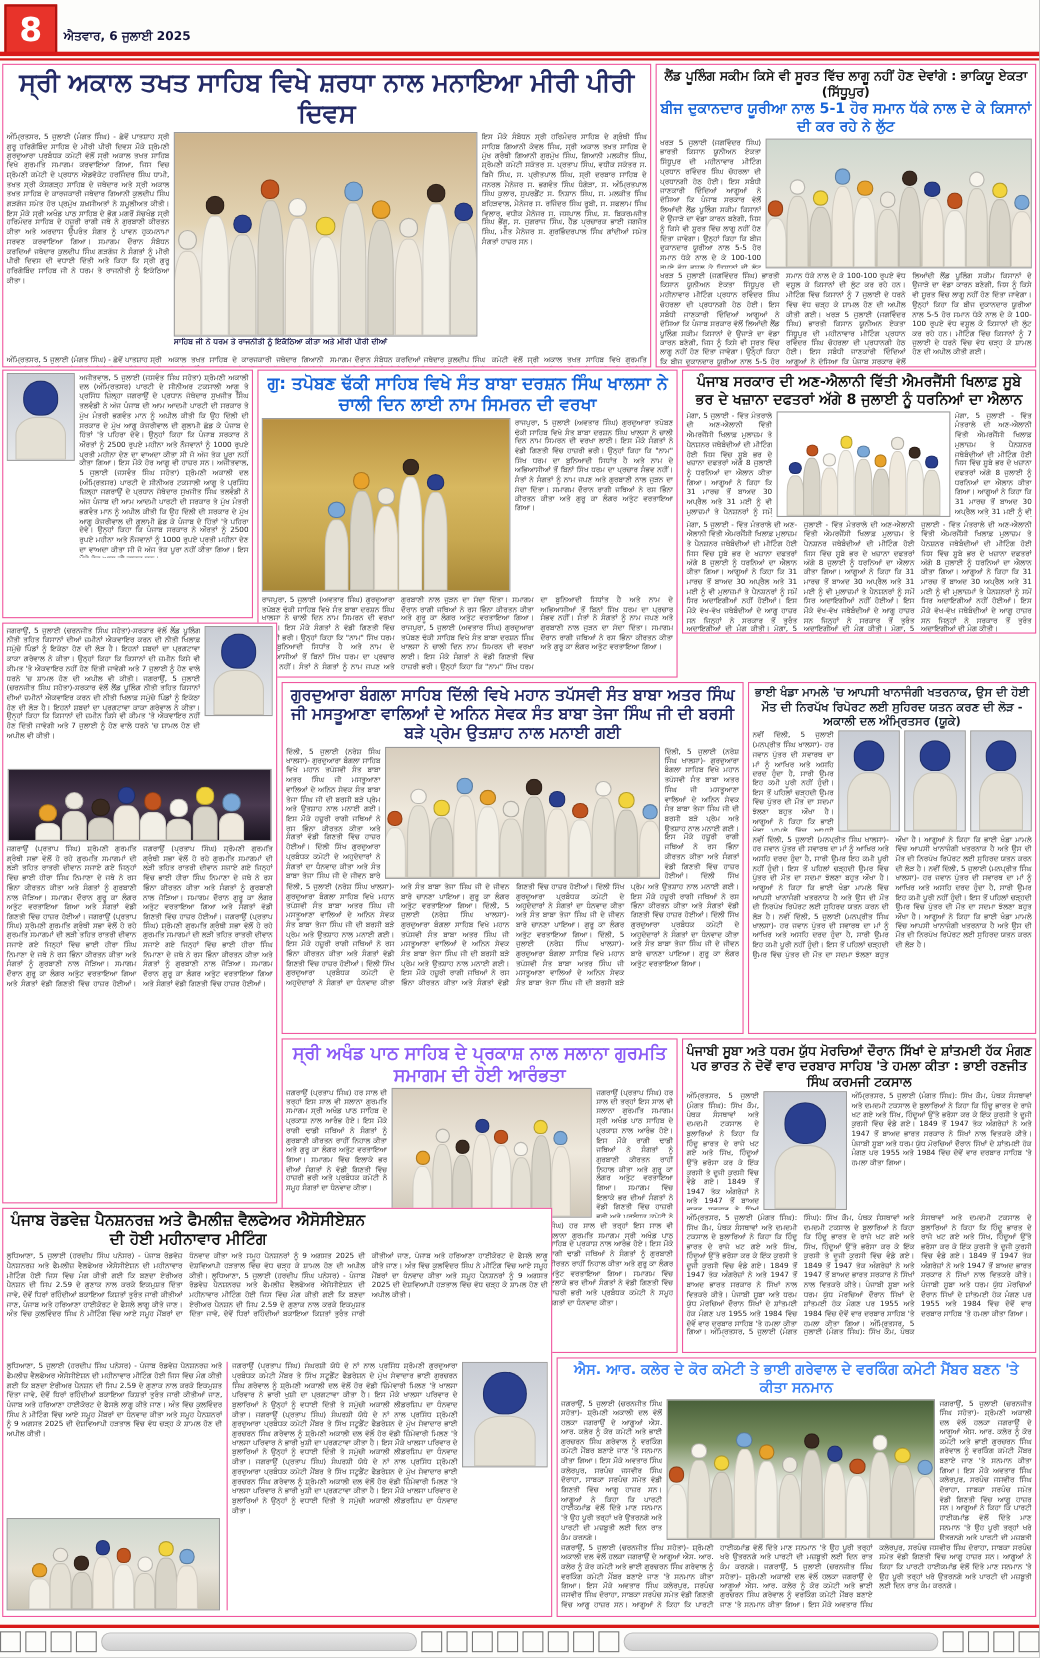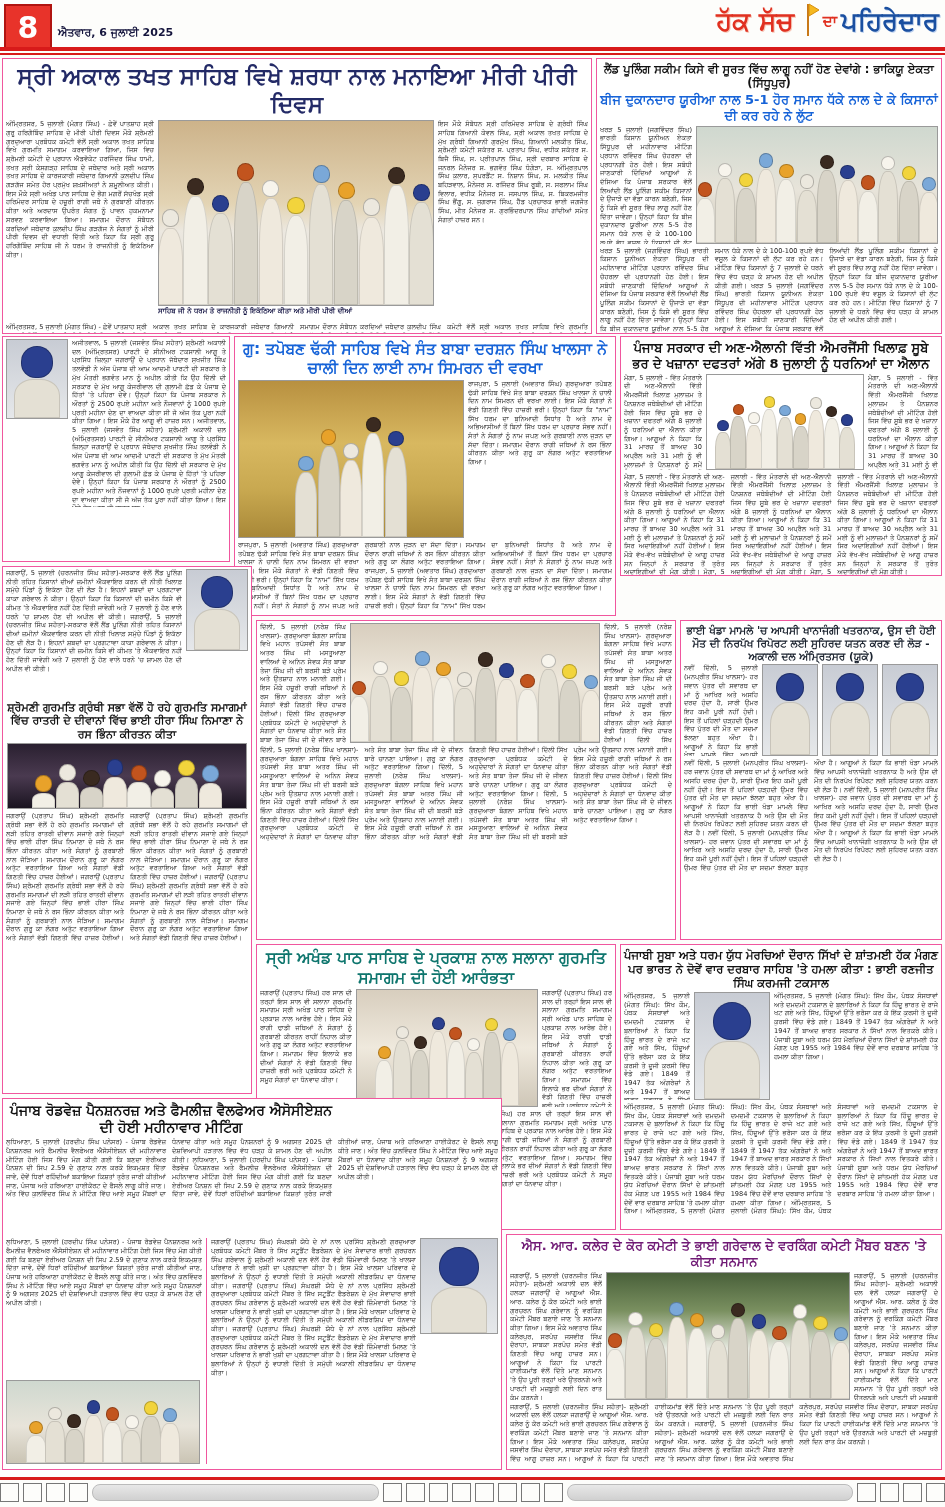--- a/index.html
+++ b/index.html
@@ -13,22 +13,22 @@
   #masthead{position:absolute;right:6px;top:2px;display:flex;align-items:center;gap:3px;}
   #masthead .m1{font-size:26px;font-weight:bold;color:#e03020;text-shadow:1px 1px 0 #f8c8b8;}
   #masthead .m2{font-size:15px;font-weight:bold;color:#e03020;margin:0 1px;}
   #masthead .m3{font-size:26px;font-weight:bold;color:#1a4fa0;text-shadow:1px 1px 0 #bcd0ee;}
   .rule1{position:absolute;left:0;top:47px;width:945px;height:4px;background:#d81a1a;}
   .rule2{position:absolute;left:0;top:53px;width:945px;height:1.5px;background:#d81a1a;}
   
   .art{position:absolute;border:1px solid #f0569e;background:#fff;box-sizing:border-box;
        overflow:hidden;padding:2px 3px;}
   .hl{font-weight:bold;text-align:center;line-height:1.22;margin:1px 0 2px;}
-  .navy{color:#232a66}.blue{color:#1663d8}.black{color:#111}.orange{color:#0f766e}
-  .teal{color:#701a75}.darknavy{color:#1c2430}
+  .navy{color:#232a66}.blue{color:#1663d8}.black{color:#111}.orange{color:#8b5cf6}
+  .teal{color:#3b82f6}.darknavy{color:#1c2430}
   .bt{font-size:6.6px;line-height:1.32;text-align:justify;color:#222;overflow:hidden;}
   .cols2{column-count:2;column-gap:6px}.cols3{column-count:3;column-gap:6px}
   .cols4{column-count:4;column-gap:6px}
   .row{display:flex;gap:4px;}
   .col{overflow:hidden;}
   .cap{font-size:7px;font-weight:bold;color:#101040;line-height:1.2;margin-top:1px;overflow:hidden;white-space:nowrap;}
   
   .photo{position:relative;display:flex;align-items:flex-end;justify-content:center;
          overflow:hidden;border:1px solid #9a9a9a;box-sizing:border-box;flex:0 0 auto;}
   .ph-temple{background:linear-gradient(#cdb38a 0%,#e3d4b4 45%,#ece8e0 60%,#d8d5cf 100%);}
@@ -51,31 +51,20 @@
   .regbar{height:15px;border-radius:8px;background:linear-gradient(#e8e8e8,#d0d0d0);
           border:1px solid #bbb;flex:1 1 auto;}
 </style>
 </head>
 <body>
 
 <div id="page">
 
   <div id="pagenum">8</div>
   <div id="dateline">ਐਤਵਾਰ, 6 ਜੁਲਾਈ 2025</div>
-  <div id="masthead">
-    <span class="m1">ਹੱਕ ਸੱਚ</span>
-    <span>
-      <svg width="22" height="34" viewBox="0 0 22 34">
-        <rect x="10" y="2" width="2" height="32" fill="#c87818"></rect>
-        <polygon points="12,2 22,8 12,14" fill="#f5b820" stroke="#d89010" stroke-width="1"></polygon>
-      </svg>
-    </span>
-    <span class="m2">ਦਾ</span>
-    <span class="m3">ਪਹਿਰੇਦਾਰ</span>
-  </div>
   <div class="rule1"></div>
   <div class="rule2"></div>
 
   <div class="art" style="left:2px;top:58px;width:590px;height:276px;">
     <div class="hl navy" style="font-size:23px;">ਸ੍ਰੀ ਅਕਾਲ ਤਖਤ ਸਾਹਿਬ ਵਿਖੇ ਸ਼ਰਧਾ ਨਾਲ ਮਨਾਇਆ ਮੀਰੀ ਪੀਰੀ ਦਿਵਸ</div>
     <div class="row" style="height:200px;">
       <div class="col bt" style="width:148px;height:100%;">ਅੰਮ੍ਰਿਤਸਰ, 5 ਜੁਲਾਈ (ਮੰਗਤ ਸਿੰਘ) - ਛੇਵੇਂ ਪਾਤਸ਼ਾਹ ਸ੍ਰੀ ਗੁਰੂ ਹਰਿਗੋਬਿੰਦ ਸਾਹਿਬ ਦੇ ਮੀਰੀ ਪੀਰੀ ਦਿਵਸ ਮੌਕੇ ਸ਼੍ਰੋਮਣੀ ਗੁਰਦੁਆਰਾ ਪ੍ਰਬੰਧਕ ਕਮੇਟੀ ਵੱਲੋਂ ਸ੍ਰੀ ਅਕਾਲ ਤਖਤ ਸਾਹਿਬ ਵਿਖੇ ਗੁਰਮਤਿ ਸਮਾਗਮ ਕਰਵਾਇਆ ਗਿਆ, ਜਿਸ ਵਿਚ ਸ਼੍ਰੋਮਣੀ ਕਮੇਟੀ ਦੇ ਪ੍ਰਧਾਨ ਐਡਵੋਕੇਟ ਹਰਜਿੰਦਰ ਸਿੰਘ ਧਾਮੀ, ਤਖਤ ਸ੍ਰੀ ਕੇਸਗੜ੍ਹ ਸਾਹਿਬ ਦੇ ਜਥੇਦਾਰ ਅਤੇ ਸ੍ਰੀ ਅਕਾਲ ਤਖਤ ਸਾਹਿਬ ਦੇ ਕਾਰਜਕਾਰੀ ਜਥੇਦਾਰ ਗਿਆਨੀ ਕੁਲਦੀਪ ਸਿੰਘ ਗੜਗੱਜ ਸਮੇਤ ਹੋਰ ਪ੍ਰਮੁੱਖ ਸ਼ਖ਼ਸੀਅਤਾਂ ਨੇ ਸ਼ਮੂਲੀਅਤ ਕੀਤੀ। ਇਸ ਮੌਕੇ ਸ੍ਰੀ ਅਖੰਡ ਪਾਠ ਸਾਹਿਬ ਦੇ ਭੋਗ ਮਗਰੋਂ ਸੱਚਖੰਡ ਸ੍ਰੀ ਹਰਿਮੰਦਰ ਸਾਹਿਬ ਦੇ ਹਜ਼ੂਰੀ ਰਾਗੀ ਜਥੇ ਨੇ ਗੁਰਬਾਣੀ ਕੀਰਤਨ ਕੀਤਾ ਅਤੇ ਅਰਦਾਸ ਉਪਰੰਤ ਸੰਗਤ ਨੂੰ ਪਾਵਨ ਹੁਕਮਨਾਮਾ ਸਰਵਣ ਕਰਵਾਇਆ ਗਿਆ। ਸਮਾਗਮ ਦੌਰਾਨ ਸੰਬੋਧਨ ਕਰਦਿਆਂ ਜਥੇਦਾਰ ਕੁਲਦੀਪ ਸਿੰਘ ਗੜਗੱਜ ਨੇ ਸੰਗਤਾਂ ਨੂੰ ਮੀਰੀ ਪੀਰੀ ਦਿਵਸ ਦੀ ਵਧਾਈ ਦਿੱਤੀ ਅਤੇ ਕਿਹਾ ਕਿ ਸ੍ਰੀ ਗੁਰੂ ਹਰਿਗੋਬਿੰਦ ਸਾਹਿਬ ਜੀ ਨੇ ਧਰਮ ਤੇ ਰਾਜਨੀਤੀ ਨੂੰ ਇਕੱਠਿਆ ਕੀਤਾ।</div>
       <div style="width:276px;">
         <div class="photo ph-temple" style="width:276px;height:186px;">
             <span class="person" style="width: 8.18182%; height: 52%;">
@@ -281,21 +270,20 @@
   <div class="art" style="left:2px;top:566px;width:250px;height:528px;">
     <div style="overflow:hidden;height:128px;">
       <div class="photo ph-port" style="width:62px;height:82px;float:right;margin:0 0 2px 4px;">
           <span class="person" style="width: 72%; height: 92%;">
             <span class="head" style="background: rgb(42, 63, 143);"></span>
             <span class="torso" style="background: rgb(228, 224, 212);"></span>
           </span>
         </div>
       <div class="bt">ਜਗਰਾਉਂ, 5 ਜੁਲਾਈ (ਚਰਨਜੀਤ ਸਿੰਘ ਸਹੋਤਾ)-ਸਰਕਾਰ ਵੱਲੋਂ ਲੈਂਡ ਪੂਲਿੰਗ ਨੀਤੀ ਤਹਿਤ ਕਿਸਾਨਾਂ ਦੀਆਂ ਜ਼ਮੀਨਾਂ ਐਕਵਾਇਰ ਕਰਨ ਦੀ ਨੀਤੀ ਖਿਲਾਫ਼ ਸਮੁੱਚੇ ਪਿੰਡਾਂ ਨੂੰ ਇਕੱਠਾ ਹੋਣ ਦੀ ਲੋੜ ਹੈ। ਇਹਨਾਂ ਸ਼ਬਦਾਂ ਦਾ ਪ੍ਰਗਟਾਵਾ ਕਾਕਾ ਗਰੇਵਾਲ ਨੇ ਕੀਤਾ। ਉਨ੍ਹਾਂ ਕਿਹਾ ਕਿ ਕਿਸਾਨਾਂ ਦੀ ਜ਼ਮੀਨ ਕਿਸੇ ਵੀ ਕੀਮਤ 'ਤੇ ਐਕਵਾਇਰ ਨਹੀਂ ਹੋਣ ਦਿੱਤੀ ਜਾਵੇਗੀ ਅਤੇ 7 ਜੁਲਾਈ ਨੂੰ ਹੋਣ ਵਾਲੇ ਧਰਨੇ 'ਚ ਸ਼ਾਮਲ ਹੋਣ ਦੀ ਅਪੀਲ ਵੀ ਕੀਤੀ। ਜਗਰਾਉਂ, 5 ਜੁਲਾਈ (ਚਰਨਜੀਤ ਸਿੰਘ ਸਹੋਤਾ)-ਸਰਕਾਰ ਵੱਲੋਂ ਲੈਂਡ ਪੂਲਿੰਗ ਨੀਤੀ ਤਹਿਤ ਕਿਸਾਨਾਂ ਦੀਆਂ ਜ਼ਮੀਨਾਂ ਐਕਵਾਇਰ ਕਰਨ ਦੀ ਨੀਤੀ ਖਿਲਾਫ਼ ਸਮੁੱਚੇ ਪਿੰਡਾਂ ਨੂੰ ਇਕੱਠਾ ਹੋਣ ਦੀ ਲੋੜ ਹੈ। ਇਹਨਾਂ ਸ਼ਬਦਾਂ ਦਾ ਪ੍ਰਗਟਾਵਾ ਕਾਕਾ ਗਰੇਵਾਲ ਨੇ ਕੀਤਾ। ਉਨ੍ਹਾਂ ਕਿਹਾ ਕਿ ਕਿਸਾਨਾਂ ਦੀ ਜ਼ਮੀਨ ਕਿਸੇ ਵੀ ਕੀਮਤ 'ਤੇ ਐਕਵਾਇਰ ਨਹੀਂ ਹੋਣ ਦਿੱਤੀ ਜਾਵੇਗੀ ਅਤੇ 7 ਜੁਲਾਈ ਨੂੰ ਹੋਣ ਵਾਲੇ ਧਰਨੇ 'ਚ ਸ਼ਾਮਲ ਹੋਣ ਦੀ ਅਪੀਲ ਵੀ ਕੀਤੀ।</div>
     </div>
-    <div class="hl black" style="font-size:11px;margin-top:4px;">ਸ਼੍ਰੋਮਣੀ ਗੁਰਮਤਿ ਗ੍ਰੰਥੀ ਸਭਾ ਵੱਲੋਂ ਹੋ ਰਹੇ ਗੁਰਮਤਿ ਸਮਾਗਮਾਂ ਵਿੱਚ ਰਾਤਰੀ ਦੇ ਦੀਵਾਨਾਂ ਵਿੱਚ ਭਾਈ ਹੀਰਾ ਸਿੰਘ ਨਿਮਾਣਾ ਨੇ ਰਸ ਭਿੰਨਾ ਕੀਰਤਨ ਕੀਤਾ</div>
     <div class="photo ph-dark" style="width:240px;height:66px;margin:2px auto;">
         <span class="person" style="width: 9%; height: 52%;">
           <span class="head" style="background: rgb(232, 162, 42);"></span>
           <span class="torso" style="background: rgb(242, 239, 230);"></span>
         </span>
         <span class="person" style="width: 9%; height: 69%;">
           <span class="head" style="background: rgb(236, 232, 222);"></span>
           <span class="torso" style="background: rgb(228, 224, 212);"></span>
         </span>
         <span class="person" style="width: 9%; height: 60%;">
@@ -320,20 +308,21 @@
         </span>
         <span class="person" style="width: 9%; height: 67%;">
           <span class="head" style="background: rgb(122, 168, 216);"></span>
           <span class="torso" style="background: rgb(239, 233, 221);"></span>
         </span>
       </div>
     <div class="bt cols2" style="height:248px;margin-top:3px;">ਜਗਰਾਉਂ (ਪ੍ਰਤਾਪ ਸਿੰਘ) ਸ਼੍ਰੋਮਣੀ ਗੁਰਮਤਿ ਗ੍ਰੰਥੀ ਸਭਾ ਵੱਲੋਂ ਹੋ ਰਹੇ ਗੁਰਮਤਿ ਸਮਾਗਮਾਂ ਦੀ ਲੜੀ ਤਹਿਤ ਰਾਤਰੀ ਦੀਵਾਨ ਸਜਾਏ ਗਏ ਜਿਨ੍ਹਾਂ ਵਿੱਚ ਭਾਈ ਹੀਰਾ ਸਿੰਘ ਨਿਮਾਣਾ ਦੇ ਜਥੇ ਨੇ ਰਸ ਭਿੰਨਾ ਕੀਰਤਨ ਕੀਤਾ ਅਤੇ ਸੰਗਤਾਂ ਨੂੰ ਗੁਰਬਾਣੀ ਨਾਲ ਜੋੜਿਆ। ਸਮਾਗਮ ਦੌਰਾਨ ਗੁਰੂ ਕਾ ਲੰਗਰ ਅਤੁੱਟ ਵਰਤਾਇਆ ਗਿਆ ਅਤੇ ਸੰਗਤਾਂ ਵੱਡੀ ਗਿਣਤੀ ਵਿੱਚ ਹਾਜ਼ਰ ਹੋਈਆਂ। ਜਗਰਾਉਂ (ਪ੍ਰਤਾਪ ਸਿੰਘ) ਸ਼੍ਰੋਮਣੀ ਗੁਰਮਤਿ ਗ੍ਰੰਥੀ ਸਭਾ ਵੱਲੋਂ ਹੋ ਰਹੇ ਗੁਰਮਤਿ ਸਮਾਗਮਾਂ ਦੀ ਲੜੀ ਤਹਿਤ ਰਾਤਰੀ ਦੀਵਾਨ ਸਜਾਏ ਗਏ ਜਿਨ੍ਹਾਂ ਵਿੱਚ ਭਾਈ ਹੀਰਾ ਸਿੰਘ ਨਿਮਾਣਾ ਦੇ ਜਥੇ ਨੇ ਰਸ ਭਿੰਨਾ ਕੀਰਤਨ ਕੀਤਾ ਅਤੇ ਸੰਗਤਾਂ ਨੂੰ ਗੁਰਬਾਣੀ ਨਾਲ ਜੋੜਿਆ। ਸਮਾਗਮ ਦੌਰਾਨ ਗੁਰੂ ਕਾ ਲੰਗਰ ਅਤੁੱਟ ਵਰਤਾਇਆ ਗਿਆ ਅਤੇ ਸੰਗਤਾਂ ਵੱਡੀ ਗਿਣਤੀ ਵਿੱਚ ਹਾਜ਼ਰ ਹੋਈਆਂ। ਜਗਰਾਉਂ (ਪ੍ਰਤਾਪ ਸਿੰਘ) ਸ਼੍ਰੋਮਣੀ ਗੁਰਮਤਿ ਗ੍ਰੰਥੀ ਸਭਾ ਵੱਲੋਂ ਹੋ ਰਹੇ ਗੁਰਮਤਿ ਸਮਾਗਮਾਂ ਦੀ ਲੜੀ ਤਹਿਤ ਰਾਤਰੀ ਦੀਵਾਨ ਸਜਾਏ ਗਏ ਜਿਨ੍ਹਾਂ ਵਿੱਚ ਭਾਈ ਹੀਰਾ ਸਿੰਘ ਨਿਮਾਣਾ ਦੇ ਜਥੇ ਨੇ ਰਸ ਭਿੰਨਾ ਕੀਰਤਨ ਕੀਤਾ ਅਤੇ ਸੰਗਤਾਂ ਨੂੰ ਗੁਰਬਾਣੀ ਨਾਲ ਜੋੜਿਆ। ਸਮਾਗਮ ਦੌਰਾਨ ਗੁਰੂ ਕਾ ਲੰਗਰ ਅਤੁੱਟ ਵਰਤਾਇਆ ਗਿਆ ਅਤੇ ਸੰਗਤਾਂ ਵੱਡੀ ਗਿਣਤੀ ਵਿੱਚ ਹਾਜ਼ਰ ਹੋਈਆਂ। ਜਗਰਾਉਂ (ਪ੍ਰਤਾਪ ਸਿੰਘ) ਸ਼੍ਰੋਮਣੀ ਗੁਰਮਤਿ ਗ੍ਰੰਥੀ ਸਭਾ ਵੱਲੋਂ ਹੋ ਰਹੇ ਗੁਰਮਤਿ ਸਮਾਗਮਾਂ ਦੀ ਲੜੀ ਤਹਿਤ ਰਾਤਰੀ ਦੀਵਾਨ ਸਜਾਏ ਗਏ ਜਿਨ੍ਹਾਂ ਵਿੱਚ ਭਾਈ ਹੀਰਾ ਸਿੰਘ ਨਿਮਾਣਾ ਦੇ ਜਥੇ ਨੇ ਰਸ ਭਿੰਨਾ ਕੀਰਤਨ ਕੀਤਾ ਅਤੇ ਸੰਗਤਾਂ ਨੂੰ ਗੁਰਬਾਣੀ ਨਾਲ ਜੋੜਿਆ। ਸਮਾਗਮ ਦੌਰਾਨ ਗੁਰੂ ਕਾ ਲੰਗਰ ਅਤੁੱਟ ਵਰਤਾਇਆ ਗਿਆ ਅਤੇ ਸੰਗਤਾਂ ਵੱਡੀ ਗਿਣਤੀ ਵਿੱਚ ਹਾਜ਼ਰ ਹੋਈਆਂ।</div>
   </div>
 
   <div class="art" style="left:256px;top:620px;width:420px;height:320px;">
+    <div class="hl navy" style="font-size:14.5px;">ਗੁਰਦੁਆਰਾ ਬੰਗਲਾ ਸਾਹਿਬ ਦਿੱਲੀ ਵਿਖੇ ਮਹਾਨ ਤਪੱਸਵੀ ਸੰਤ ਬਾਬਾ ਅਤਰ ਸਿੰਘ ਜੀ ਮਸਤੂਆਣਾ ਵਾਲਿਆਂ ਦੇ ਅਨਿਨ ਸੇਵਕ ਸੰਤ ਬਾਬਾ ਤੇਜਾ ਸਿੰਘ ਜੀ ਦੀ ਬਰਸੀ ਬੜੇ ਪ੍ਰੇਮ ਉਤਸ਼ਾਹ ਨਾਲ ਮਨਾਈ ਗਈ</div>
     <div class="row" style="height:120px;">
       <div class="col bt" style="width:86px;height:100%;">ਦਿੱਲੀ, 5 ਜੁਲਾਈ (ਨਰੇਸ਼ ਸਿੰਘ ਖਾਲਸਾ)- ਗੁਰਦੁਆਰਾ ਬੰਗਲਾ ਸਾਹਿਬ ਵਿਖੇ ਮਹਾਨ ਤਪੱਸਵੀ ਸੰਤ ਬਾਬਾ ਅਤਰ ਸਿੰਘ ਜੀ ਮਸਤੂਆਣਾ ਵਾਲਿਆਂ ਦੇ ਅਨਿਨ ਸੇਵਕ ਸੰਤ ਬਾਬਾ ਤੇਜਾ ਸਿੰਘ ਜੀ ਦੀ ਬਰਸੀ ਬੜੇ ਪ੍ਰੇਮ ਅਤੇ ਉਤਸ਼ਾਹ ਨਾਲ ਮਨਾਈ ਗਈ। ਇਸ ਮੌਕੇ ਹਜ਼ੂਰੀ ਰਾਗੀ ਜਥਿਆਂ ਨੇ ਰਸ ਭਿੰਨਾ ਕੀਰਤਨ ਕੀਤਾ ਅਤੇ ਸੰਗਤਾਂ ਵੱਡੀ ਗਿਣਤੀ ਵਿੱਚ ਹਾਜ਼ਰ ਹੋਈਆਂ। ਦਿੱਲੀ ਸਿੱਖ ਗੁਰਦੁਆਰਾ ਪ੍ਰਬੰਧਕ ਕਮੇਟੀ ਦੇ ਅਹੁਦੇਦਾਰਾਂ ਨੇ ਸੰਗਤਾਂ ਦਾ ਧੰਨਵਾਦ ਕੀਤਾ ਅਤੇ ਸੰਤ ਬਾਬਾ ਤੇਜਾ ਸਿੰਘ ਜੀ ਦੇ ਜੀਵਨ ਬਾਰੇ ਚਾਨਣਾ ਪਾਇਆ। ਗੁਰੂ ਕਾ ਲੰਗਰ ਅਤੁੱਟ ਵਰਤਾਇਆ ਗਿਆ।</div>
       <div class="photo ph-hall" style="width:250px;height:120px;">
           <span class="person" style="width: 7.5%; height: 52%;">
             <span class="head" style="background: rgb(194, 84, 30);"></span>
             <span class="torso" style="background: rgb(242, 239, 230);"></span>
           </span>
           <span class="person" style="width: 7.5%; height: 69%;">
             <span class="head" style="background: rgb(247, 244, 236);"></span>
             <span class="torso" style="background: rgb(228, 224, 212);"></span>

